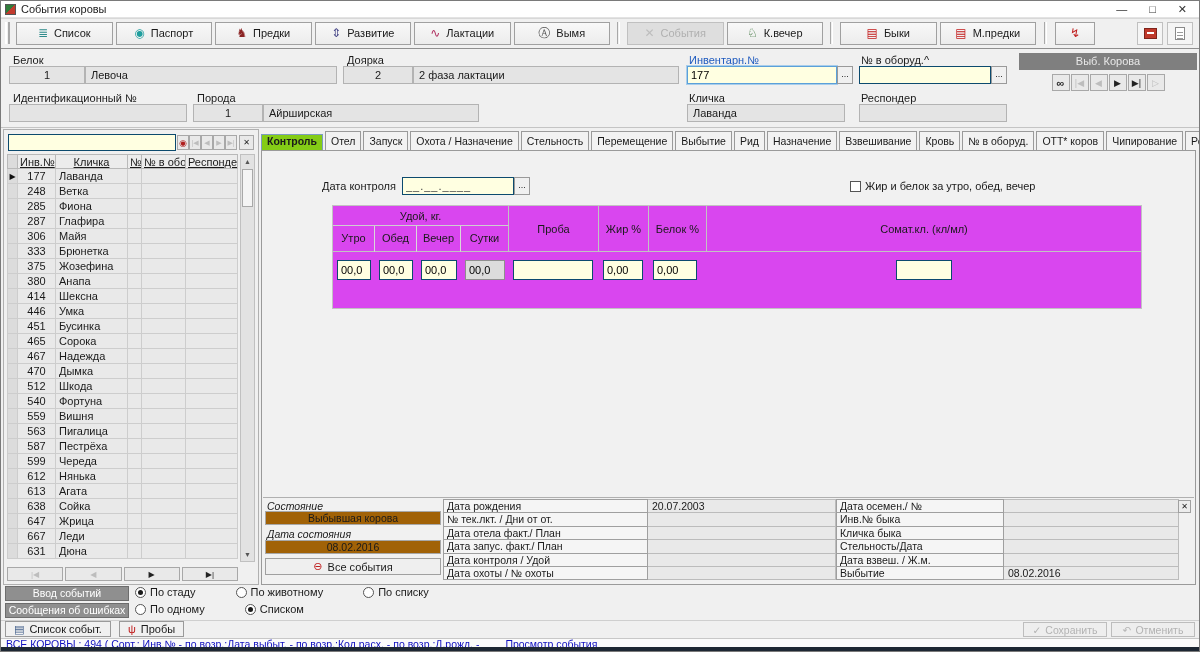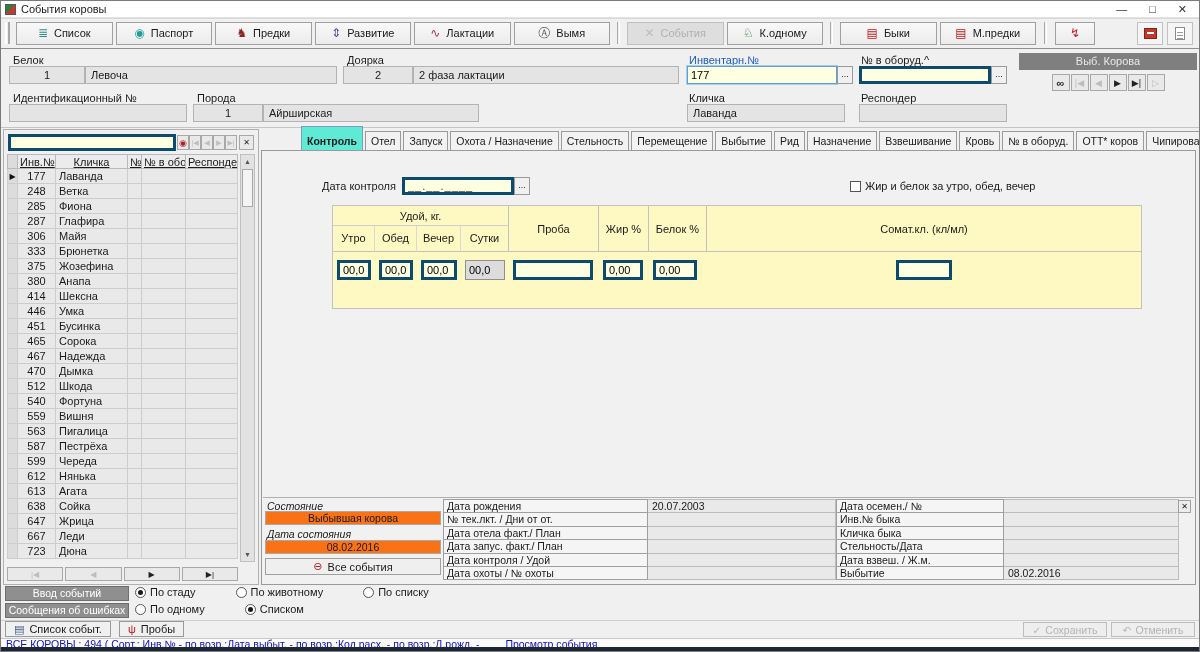--- a/index.html
+++ b/index.html
@@ -41,21 +41,21 @@
                background-position:1px 2px; background-repeat:no-repeat; }
 
   
   .formpanel { position:absolute; left:0; top:48px; right:0; height:79px; background:#f0f0f0;
                border-bottom:1px solid #c4c4c4; }
   .flabel { position:absolute; font-size:11px; color:#1a1a1a; white-space:nowrap; }
   .flabel.blue { color:#1f5bbf; }
   .gbox { position:absolute; height:18px; background:#e4e4e4; border:1px solid #b3b3b3;
           display:flex; align-items:center; padding:0 5px; font-size:11px; overflow:hidden; white-space:nowrap; }
   .gbox.center { justify-content:center; }
-  .yin { background:#ffffe1; border:3px solid #0c4a6e; height:18px; font-size:11px; padding:0 3px;
+  .yin { background:#ffffe1; border:1px solid #0c4a6e; height:18px; font-size:11px; padding:0 3px;
          font-family:inherit; }
   .yin.focus { border:1px solid #5ba0d9; outline:1px solid #a8cdeb; }
   .dots { position:absolute; width:16px; height:18px; border:1px solid #9a9a9a; background:#f0f0f0;
           font-size:9px; line-height:14px; text-align:center; }
   .selcow-head { position:absolute; left:1018px; top:4px; width:178px; height:17px; background:#7f7f7f;
                  color:#e8e8e8; text-align:center; line-height:17px; font-size:11px; }
   .selcow-nav { position:absolute; left:1018px; top:25px; width:178px; display:flex; justify-content:center; gap:1px; }
 
   .sbtn { display:inline-flex; align-items:center; justify-content:center; height:15px; min-width:15px;
           border:1px solid #a8a8a8; background:#e9e9e9; font-size:8px; color:#222; padding:0 1px; white-space:nowrap; }
@@ -88,53 +88,53 @@
   .vscroll .arr { font-size:7px; color:#555; line-height:13px; height:13px; }
   .vscroll .thumb { width:11px; height:38px; background:#f4f4f4; border:1px solid #a8a8a8; margin-top:1px; }
   .vscroll .spacer { flex:1; }
   #grid-nav { position:absolute; left:3px; right:20px; bottom:3px; display:flex; gap:2px; }
   #grid-nav .sbtn { flex:1; height:14px; font-size:8px; }
 
   
   .tabs { position:absolute; left:260px; top:128px; right:3px; height:21px; display:flex; align-items:flex-end; gap:2px; }
   .tab { border:1px solid #9a9a9a; border-bottom:none; background:#f2f2f2; padding:3px 5px 3px;
          font-size:10.5px; white-space:nowrap; }
-  .tab.active { background:#5eead4; border-color:#7d9cc0; font-weight:bold; padding-top:8px;margin-left:40px; }
+  .tab.active { background:#84cc16; border-color:#7d9cc0; font-weight:bold; padding-top:0; }
   .tabpage { position:absolute; left:260px; top:149px; right:3px; height:435px; background:#f1f1f1;
              border:1px solid #9a9a9a; }
 
   .daterow { position:absolute; left:60px; top:26px; display:flex; align-items:center; }
   .daterow .lbl { margin-right:6px; }
   .daterow .yin { width:112px; letter-spacing:1px; color:#444; }
   .daterow .dots2 { width:16px; height:18px; border:1px solid #9a9a9a; background:#f0f0f0; font-size:9px;
                     line-height:14px; text-align:center; }
   .checkboxrow { position:absolute; left:588px; top:29px; display:flex; align-items:center; gap:4px; }
   .cbox { width:11px; height:11px; border:1px solid #555; background:#fff; }
 
-  .milk { position:absolute; left:70px; top:54px; width:810px; height:104px; background:#fef9c3;
+  .milk { position:absolute; left:70px; top:54px; width:810px; height:104px; background:#d946ef;
           border:1px solid #c2c2c2; display:grid;
           grid-template-columns:42px 42px 44px 48px 90px 50px 58px 1fr;
           grid-template-rows:20px 26px 36px 1fr; }
   .milk .gh { grid-column:1/5; grid-row:1; text-align:center; padding-top:4px;
               border-bottom:1px solid #cfcfcf; border-right:1px solid #c2c2c2; }
   .milk .sub { grid-row:2; text-align:center; padding-top:6px; border-right:1px solid #d9d9d9;
                border-bottom:1px solid #c2c2c2; }
   .milk .sub.last { border-right:1px solid #c2c2c2; }
   .milk .span2 { grid-row:1/3; display:flex; align-items:center; justify-content:center;
                  border-right:1px solid #c2c2c2; border-bottom:1px solid #c2c2c2; text-align:center; }
   .milk .cell { grid-row:3; display:flex; align-items:center; padding-left:4px; }
   .milk .cell.center { justify-content:center; padding-left:0; }
   .milk .yin { height:20px; }
   .gin { background:#dcdcdc; border:1px solid #8f8f8f; height:20px; font-size:11px; padding:0 3px; font-family:inherit; }
 
   
   .infopanel { position:absolute; left:1px; right:1px; bottom:1px; height:86px; border-top:1px solid #b0b0b0;
                background:#f1f1f1; }
   .state-label { position:absolute; font-size:10.5px;font-style:italic; }
-  .statebox { position:absolute; left:2px; width:176px; height:14px; background:#f97316; border:1px solid #a8a8a8;
+  .statebox { position:absolute; left:2px; width:176px; height:14px; background:#a16207; border:1px solid #a8a8a8;
               text-align:center; line-height:12px; font-size:10.5px; }
   .allev { position:absolute; left:2px; top:60px; width:176px; height:17px; border:1px solid #a0a0a0;
            background:#efefef; display:flex; align-items:center; justify-content:center; gap:5px; font-size:11px; }
   .allev .ic { color:#c02020; font-size:11px; }
   .igrid { position:absolute; top:2px; display:grid; grid-auto-rows:13.4px; }
   #info-mid { left:180px; width:393px; grid-template-columns:205px 188px; }
   #info-right { left:573px; width:386px; grid-template-columns:168px 175px; }
   .ilabel { background:#f5f5f5; border:1px solid #9f9f9f; margin-top:-1px; padding:0 3px; font-size:10.5px;
             line-height:12px; overflow:hidden; white-space:nowrap; }
   .ivalue { background:#e9e9e9; border:1px solid #bcbcbc; border-left:none; margin-top:-1px; padding:0 4px;
@@ -206,21 +206,21 @@
           <span class="ticon" style="color: rgb(85, 85, 85);">Ⓐ</span>
           <span class="tlbl">Вымя</span>
         </button>
         <span class="tsep"></span>
         <button class="tbtn disabled">
           <span class="ticon" style="color: rgb(181, 181, 181);">✕</span>
           <span class="tlbl">События</span>
         </button>
         <button class="tbtn">
           <span class="ticon" style="color: rgb(47, 107, 47);">♘</span>
-          <span class="tlbl">К.одному</span>
+          <span class="tlbl">К.вечер</span>
         </button>
         <span class="tsep"></span>
         <button class="tbtn">
           <span class="ticon" style="color: rgb(194, 24, 24);">▤</span>
           <span class="tlbl">Быки</span>
         </button>
         <button class="tbtn">
           <span class="ticon" style="color: rgb(194, 24, 24);">▤</span>
           <span class="tlbl">М.предки</span>
         </button>
@@ -499,21 +499,21 @@
             <tr>
               <td class="c-marker"></td>
               <td class="c-inv">667</td>
               <td class="c-name">Леди</td>
               <td class="c-no"></td>
               <td class="c-equip"></td>
               <td class="c-resp"></td>
             </tr>
             <tr>
               <td class="c-marker"></td>
-              <td class="c-inv">723</td>
+              <td class="c-inv">631</td>
               <td class="c-name">Дюна</td>
               <td class="c-no"></td>
               <td class="c-equip"></td>
               <td class="c-resp"></td>
             </tr>
           </tbody>
       </table>
     </div>
     <div class="vscroll">
       <span class="arr">▲</span>

